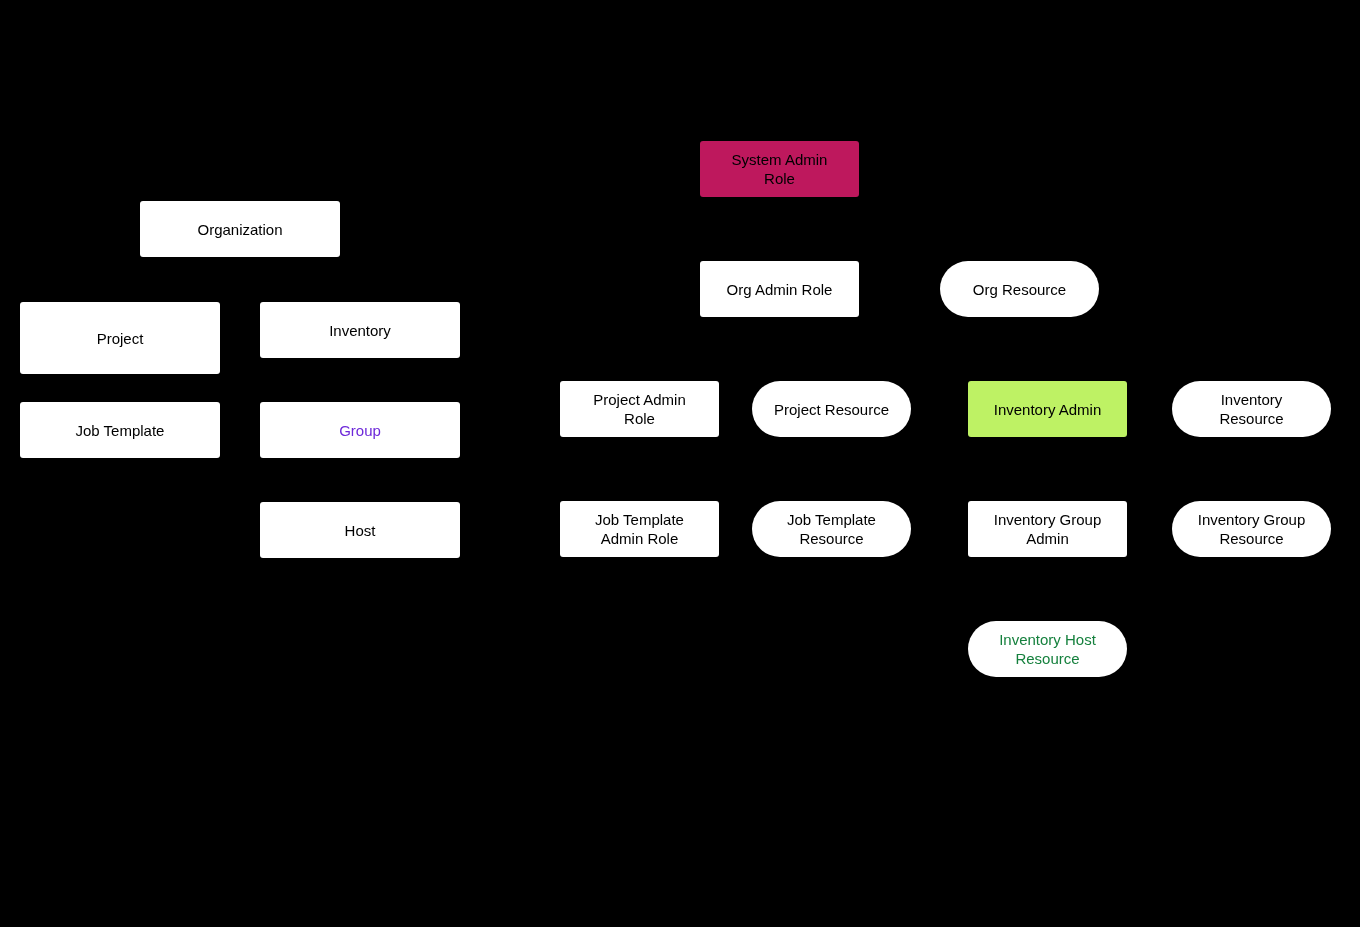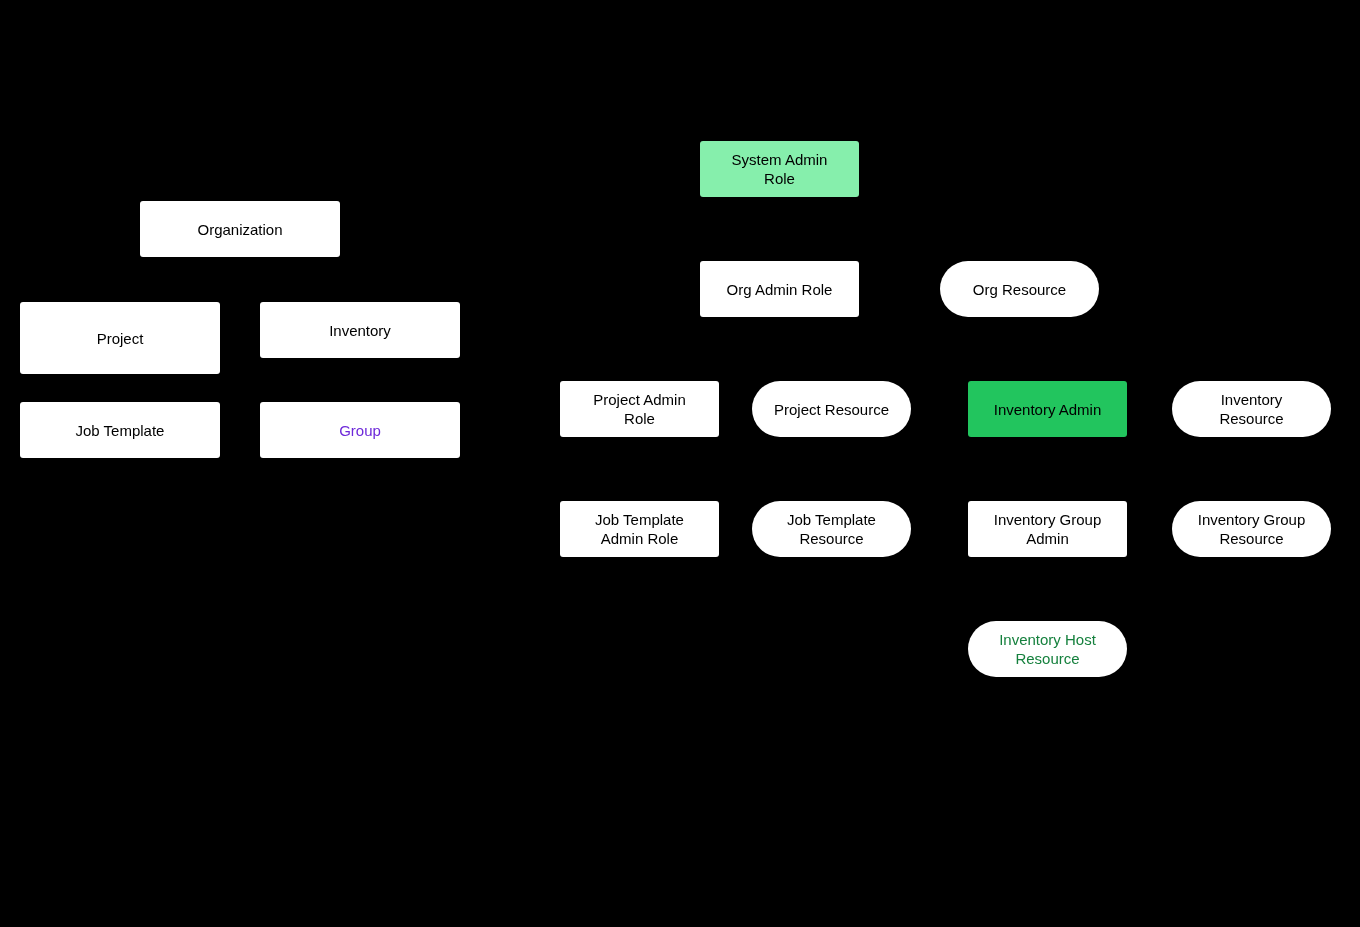--- a/index.html
+++ b/index.html
@@ -38,28 +38,29 @@
 </style>
 </head>
 <body>
 
 <div id="canvas" style="background: rgb(0, 0, 0);">
     <div class="node rect" style="left: 140px; top: 201px; width: 200px; height: 56px; background: rgb(255, 255, 255); color: rgb(0, 0, 0);">Organization</div>
     <div class="node rect" style="left: 20px; top: 302px; width: 200px; height: 72px; background: rgb(255, 255, 255); color: rgb(0, 0, 0);">Project</div>
     <div class="node rect" style="left: 260px; top: 302px; width: 200px; height: 56px; background: rgb(255, 255, 255); color: rgb(0, 0, 0);">Inventory</div>
     <div class="node rect" style="left: 20px; top: 402px; width: 200px; height: 56px; background: rgb(255, 255, 255); color: rgb(0, 0, 0);">Job Template</div>
     <div class="node rect" style="left: 260px; top: 402px; width: 200px; height: 56px; background: rgb(255, 255, 255); color: #6d28d9;">Group</div>
-    <div class="node rect" style="left: 700px; top: 141px; width: 159px; height: 56px; background: #86efac; color: rgb(0, 0, 0);">System Admin
+    <div class="node rect" style="left: 260px; top: 502px; width: 200px; height: 56px; background: rgb(255, 255, 255); color: rgb(0, 0, 0);">Host</div>
+    <div class="node rect" style="left: 700px; top: 141px; width: 159px; height: 56px; background: #be185d; color: rgb(0, 0, 0);">System Admin
 Role</div>
     <div class="node rect" style="left: 700px; top: 261px; width: 159px; height: 56px; background: rgb(255, 255, 255); color: rgb(0, 0, 0); text-align: right;">Org Admin Role</div>
     <div class="node pill" style="left: 940px; top: 261px; width: 159px; height: 56px; background: rgb(255, 255, 255); color: rgb(0, 0, 0);">Org Resource</div>
     <div class="node rect" style="left: 560px; top: 381px; width: 159px; height: 56px; background: rgb(255, 255, 255); color: rgb(0, 0, 0);">Project Admin
 Role</div>
     <div class="node pill" style="left: 752px; top: 381px; width: 159px; height: 56px; background: rgb(255, 255, 255); color: rgb(0, 0, 0);">Project Resource</div>
-    <div class="node rect" style="left: 968px; top: 381px; width: 159px; height: 56px; background: #22c55e; color: rgb(0, 0, 0);">Inventory Admin</div>
+    <div class="node rect" style="left: 968px; top: 381px; width: 159px; height: 56px; background: #bef264; color: rgb(0, 0, 0);">Inventory Admin</div>
     <div class="node pill" style="left: 1172px; top: 381px; width: 159px; height: 56px; background: rgb(255, 255, 255); color: rgb(0, 0, 0);">Inventory
 Resource</div>
     <div class="node rect" style="left: 560px; top: 501px; width: 159px; height: 56px; background: rgb(255, 255, 255); color: rgb(0, 0, 0);">Job Template
 Admin Role</div>
     <div class="node pill" style="left: 752px; top: 501px; width: 159px; height: 56px; background: rgb(255, 255, 255); color: rgb(0, 0, 0);">Job Template
 Resource</div>
     <div class="node rect" style="left: 968px; top: 501px; width: 159px; height: 56px; background: rgb(255, 255, 255); color: rgb(0, 0, 0);">Inventory Group
 Admin</div>
     <div class="node pill" style="left: 1172px; top: 501px; width: 159px; height: 56px; background: rgb(255, 255, 255); color: rgb(0, 0, 0);">Inventory Group
 Resource</div>

